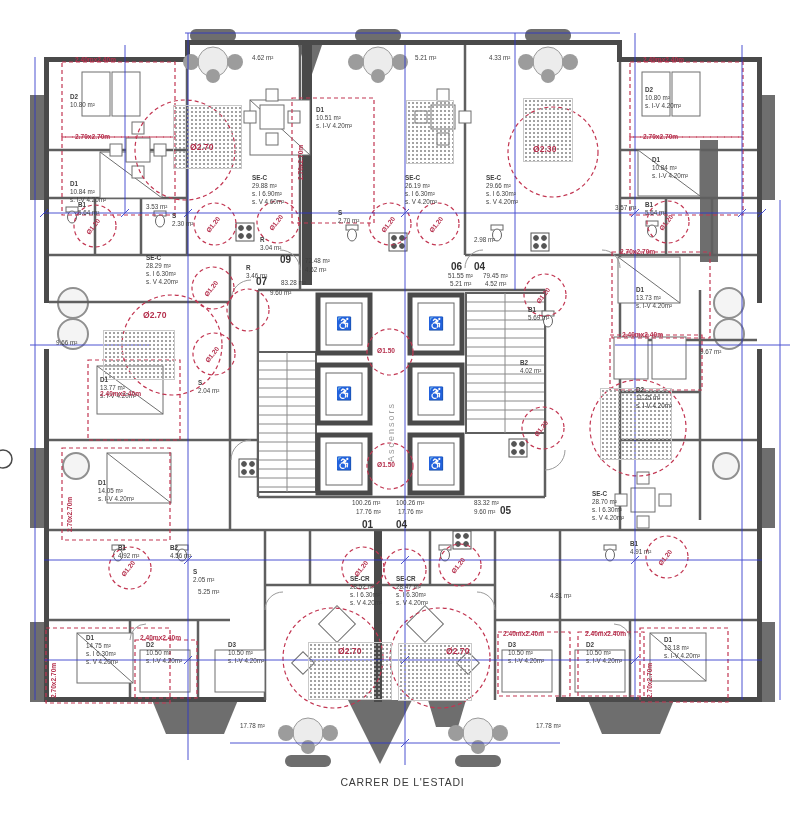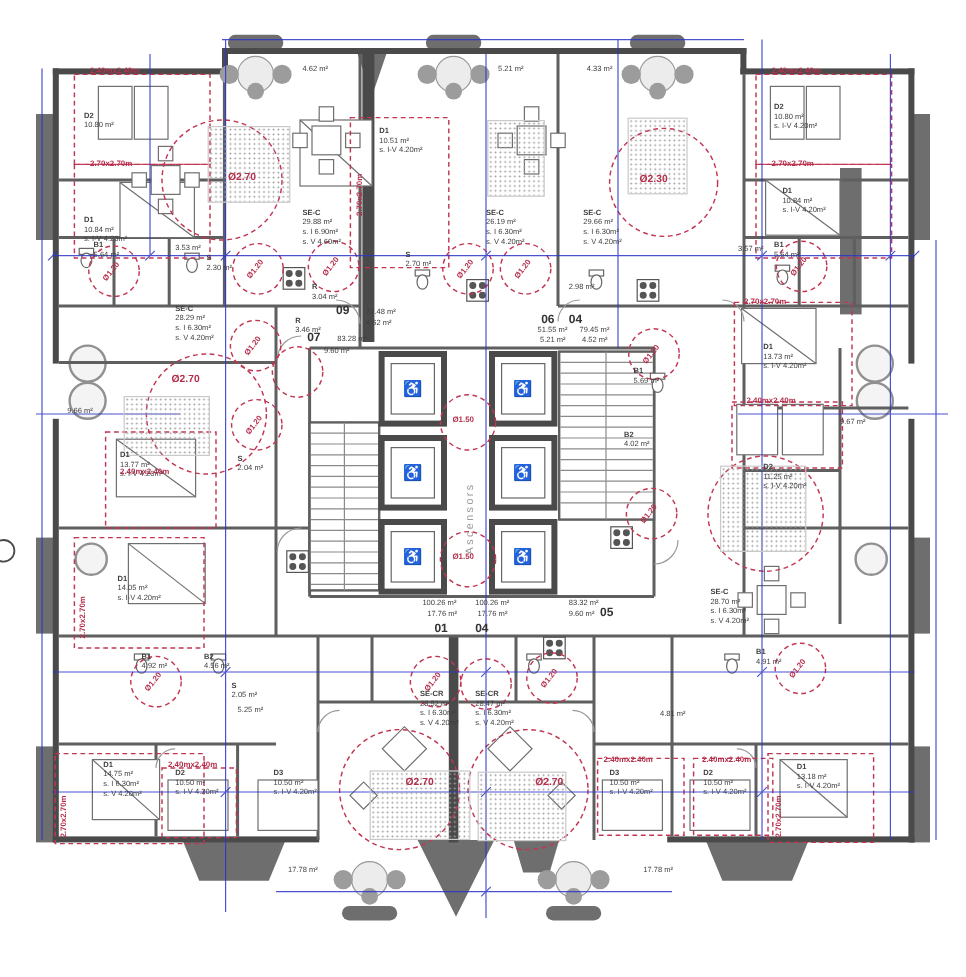--- a/index.html
+++ b/index.html
@@ -21,20 +21,21 @@
   .uarea{position:absolute;font-size:6.3px;color:#3f3f3f;z-index:5;white-space:nowrap}
   .wc{position:absolute;width:20px;text-align:center;font-size:13px;color:#2e2e2e;z-index:5}
   .asc{position:absolute;font-size:9px;color:#9a9a9a;letter-spacing:2px;z-index:5;
        transform:rotate(-90deg);transform-origin:0 0}
 </style>
 </head>
 <body>
 
 <div class="canvas">
 
+  <div class="street bottom">CARRER DE L'ESTADI</div>
 
   <svg class="plan" width="805" height="814">
 
     <g fill="#6e6e6e">
       <rect x="30" y="95" width="16" height="105"></rect>
         <rect x="30" y="448" width="16" height="80"></rect>
       <rect x="30" y="622" width="16" height="80"></rect>
         <rect x="759" y="95" width="16" height="105"></rect>
       <rect x="759" y="448" width="16" height="80"></rect>
         <rect x="759" y="622" width="16" height="80"></rect>

